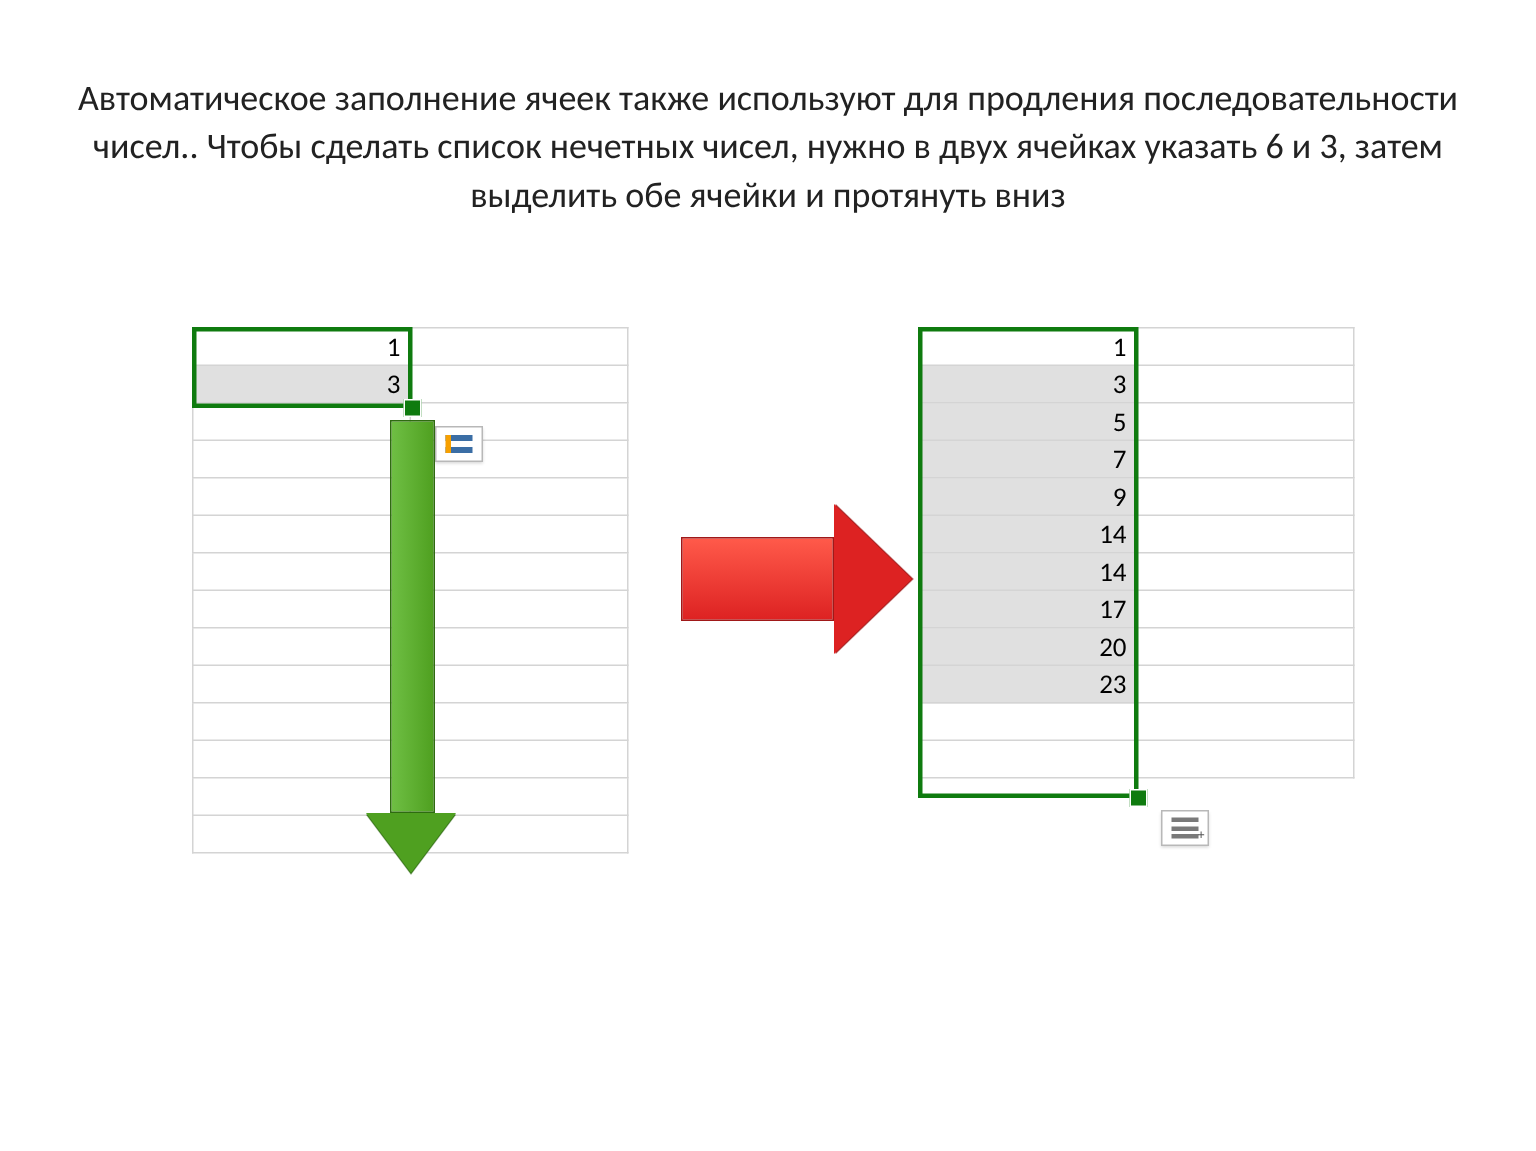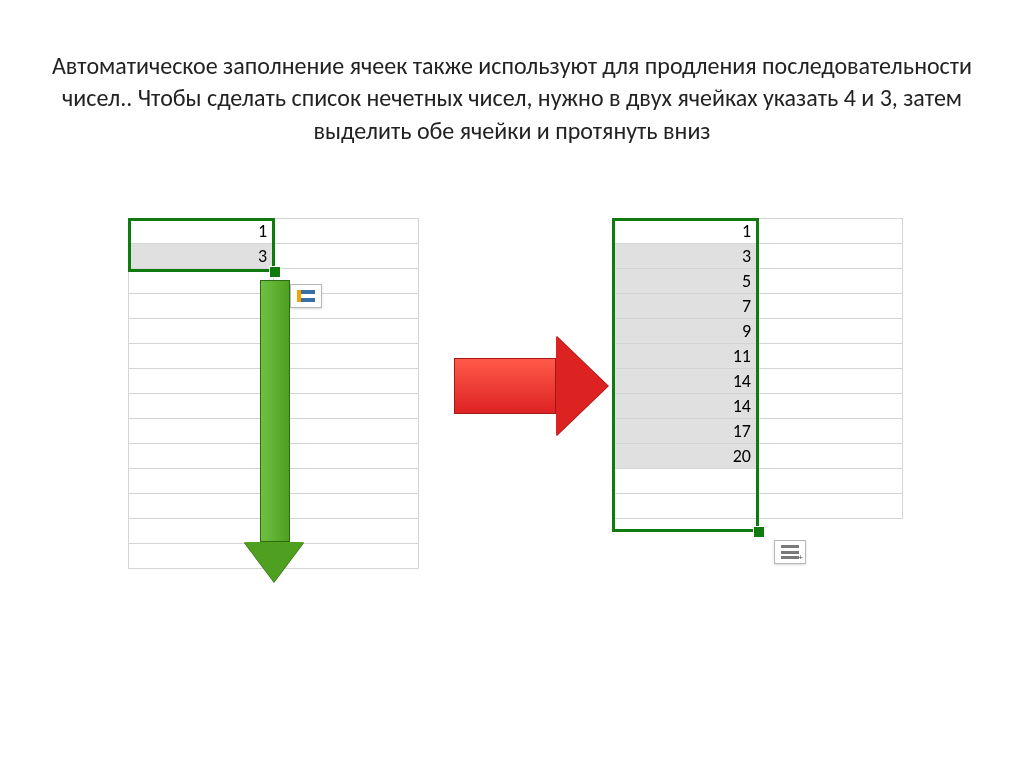--- a/index.html
+++ b/index.html
@@ -132,21 +132,21 @@
   .af-ico2 {
     width: 18px; height: 14px;
     display: flex; flex-direction: column; justify-content: space-between;
   }
   .af-ico2 div { height: 3px; background: #7a7a7a; }
   .af-ico2 .plus { position: absolute; bottom: 2px; right: 2px; font-size: 9px; color: #555; line-height: 1; }
 </style>
 </head>
 <body>
 
-<div class="title">Автоматическое заполнение ячеек также используют для продления последовательности чисел.. Чтобы сделать список нечетных чисел, нужно в двух ячейках указать 4 и 3, затем выделить обе ячейки и протянуть вниз</div>
+<div class="title">Автоматическое заполнение ячеек также используют для продления последовательности чисел.. Чтобы сделать список нечетных чисел, нужно в двух ячейках указать 6 и 3, затем выделить обе ячейки и протянуть вниз</div>
 
 <table class="spreadsheet left">
   <tbody>
       <tr>
         <td class="cell-first">1</td>
         <td></td>
       </tr>
   <tr>
         <td class="cell-sel">3</td>
         <td></td>
@@ -233,37 +233,37 @@
       </tr>
   <tr>
         <td class="cell-sel">7</td>
         <td></td>
       </tr>
   <tr>
         <td class="cell-sel">9</td>
         <td></td>
       </tr>
   <tr>
-        <td class="cell-sel">11</td>
-        <td></td>
-      </tr>
-  <tr>
         <td class="cell-sel">14</td>
         <td></td>
       </tr>
   <tr>
         <td class="cell-sel">14</td>
         <td></td>
       </tr>
   <tr>
         <td class="cell-sel">17</td>
         <td></td>
       </tr>
   <tr>
         <td class="cell-sel">20</td>
+        <td></td>
+      </tr>
+  <tr>
+        <td class="cell-sel">23</td>
         <td></td>
       </tr>
   <tr>
         <td></td>
         <td></td>
       </tr>
   <tr>
         <td></td>
         <td></td>
       </tr>

